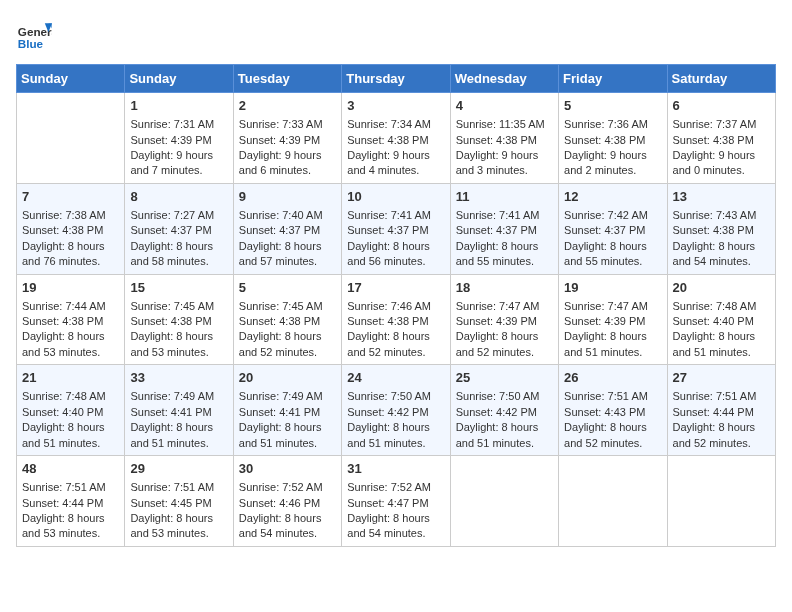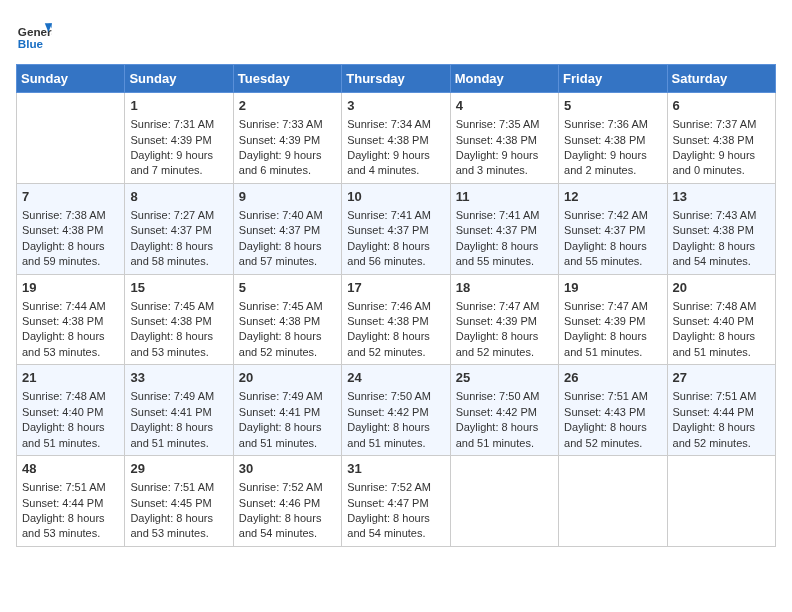--- a/index.html
+++ b/index.html
@@ -93,21 +93,21 @@
   </div>
 </div>
 
 <table>
   <thead>
     <tr>
     <th>Sunday</th>
         <th>Sunday</th>
         <th>Tuesday</th>
         <th>Thursday</th>
-        <th>Monday</th>
+        <th>Wednesday</th>
         <th>Friday</th>
         <th>Saturday</th>
       </tr>
   </thead>
   <tbody id="calendar-body">
   <tr>
         <td class="empty"></td>
         <td>
           <span class="day-num">1</span>
           <div>Sunrise: 7:31 AM</div>
@@ -124,21 +124,21 @@
         </td>
         <td>
           <span class="day-num">3</span>
           <div>Sunrise: 7:34 AM</div>
           <div>Sunset: 4:38 PM</div>
           <div>Daylight: 9 hours</div>
           <div>and 4 minutes.</div>
         </td>
         <td>
           <span class="day-num">4</span>
-          <div>Sunrise: 7:35 AM</div>
+          <div>Sunrise: 11:35 AM</div>
           <div>Sunset: 4:38 PM</div>
           <div>Daylight: 9 hours</div>
           <div>and 3 minutes.</div>
         </td>
         <td>
           <span class="day-num">5</span>
           <div>Sunrise: 7:36 AM</div>
           <div>Sunset: 4:38 PM</div>
           <div>Daylight: 9 hours</div>
           <div>and 2 minutes.</div>
@@ -150,21 +150,21 @@
           <div>Daylight: 9 hours</div>
           <div>and 0 minutes.</div>
         </td>
       </tr>
       <tr>
         <td>
           <span class="day-num">7</span>
           <div>Sunrise: 7:38 AM</div>
           <div>Sunset: 4:38 PM</div>
           <div>Daylight: 8 hours</div>
-          <div>and 59 minutes.</div>
+          <div>and 76 minutes.</div>
         </td>
         <td>
           <span class="day-num">8</span>
           <div>Sunrise: 7:27 AM</div>
           <div>Sunset: 4:37 PM</div>
           <div>Daylight: 8 hours</div>
           <div>and 58 minutes.</div>
         </td>
         <td>
           <span class="day-num">9</span>

